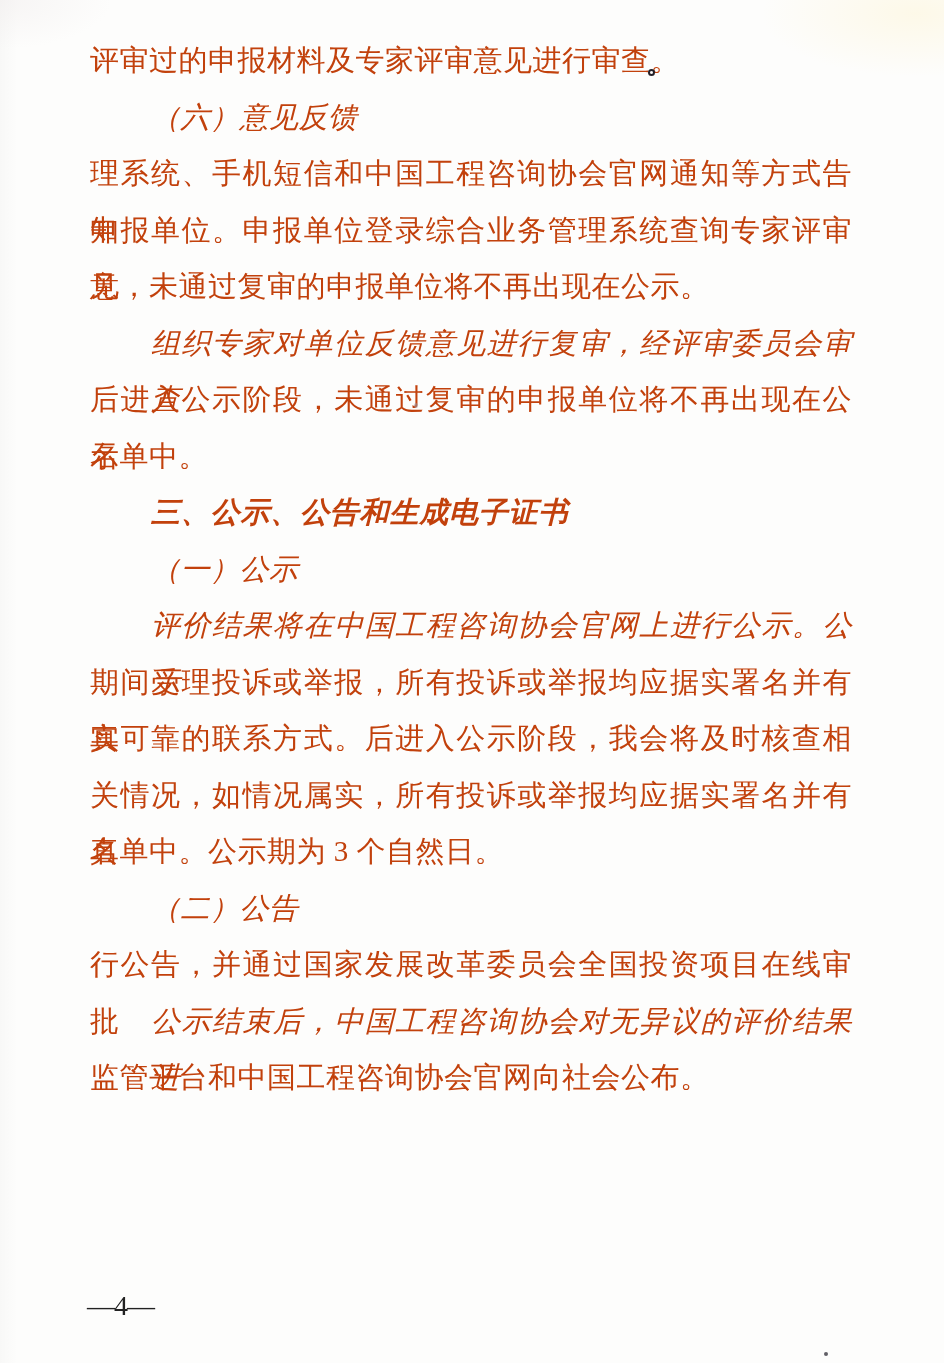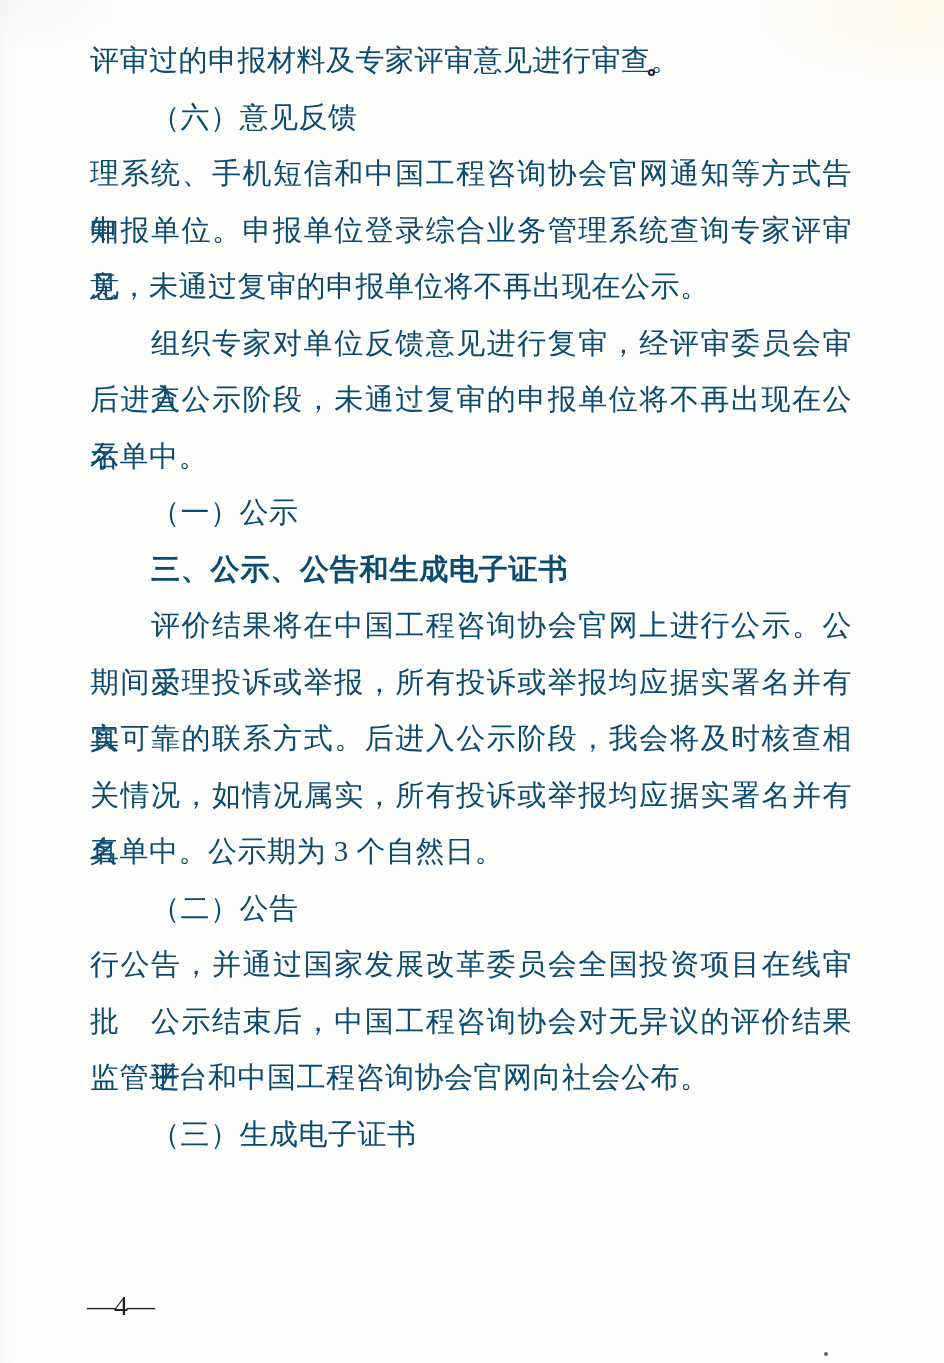--- a/index.html
+++ b/index.html
@@ -23,30 +23,31 @@
       radial-gradient(220px 90px at 97% 1%, rgba(253,248,230,0.9), rgba(253,248,230,0) 70%),
       radial-gradient(160px 70px at 0% 0%, rgba(240,236,236,0.5), rgba(240,236,236,0) 70%),
       linear-gradient(to right, rgba(0,0,0,0.02), rgba(0,0,0,0) 18px);
   }
   .textblock {
     position: absolute;
     left: 90px;
     top: 32px;
     width: 762px;
     font-size: 29px;
-    color: #0c4a6e;
+    color: #c2410c;
     letter-spacing: 0.5px;
   }
   .line {
     height: 56.5px;
     line-height: 56.5px;
     text-align: left;
   }
   .line.indent {
     padding-left: 61px;
+    font-style: italic;
   }
   .line.justify {
     text-align: justify;
     text-align-last: justify;
     text-justify: inter-character;
   }
   .line.heading {
     font-weight: 700;
     letter-spacing: 0.8px;
   }
@@ -96,32 +97,31 @@
 <div>
   <div class="textblock">
     <div class="line">评审过的申报材料及专家评审意见进行审查。</div>
     <div class="line indent">（六）意见反馈</div>
     <div class="line justify">理系统、手机短信和中国工程咨询协会官网通知等方式告知</div>
     <div class="line justify">申报单位。申报单位登录综合业务管理系统查询专家评审意</div>
     <div class="line">见，未通过复审的申报单位将不再出现在公示。</div>
     <div class="line indent justify">组织专家对单位反馈意见进行复审，经评审委员会审查</div>
     <div class="line justify">后进入公示阶段，未通过复审的申报单位将不再出现在公示</div>
     <div class="line">名单中。</div>
+    <div class="line indent heading">三、公示、公告和生成电子证书</div>
     <div class="line indent">（一）公示</div>
-    <div class="line indent heading">三、公示、公告和生成电子证书</div>
     <div class="line indent justify">评价结果将在中国工程咨询协会官网上进行公示。公示</div>
     <div class="line justify">期间受理投诉或举报，所有投诉或举报均应据实署名并有真</div>
     <div class="line justify">实可靠的联系方式。后进入公示阶段，我会将及时核查相</div>
     <div class="line justify">关情况，如情况属实，所有投诉或举报均应据实署名并有真</div>
     <div class="line">名单中。公示期为 3 个自然日。</div>
     <div class="line indent">（二）公告</div>
     <div class="line justify">行公告，并通过国家发展改革委员会全国投资项目在线审批</div>
     <div class="line indent justify">公示结束后，中国工程咨询协会对无异议的评价结果进</div>
     <div class="line">监管平台和中国工程咨询协会官网向社会公布。</div>
-    <div class="line indent">（三）生成电子证书</div>
   </div>
 
   <div class="pagenum">—4—</div>
 
   <div class="speck speck-a"></div>
   <div class="speck speck-b"></div>
   <div class="speck speck-c"></div>
 </div>
 
 </body></html>

